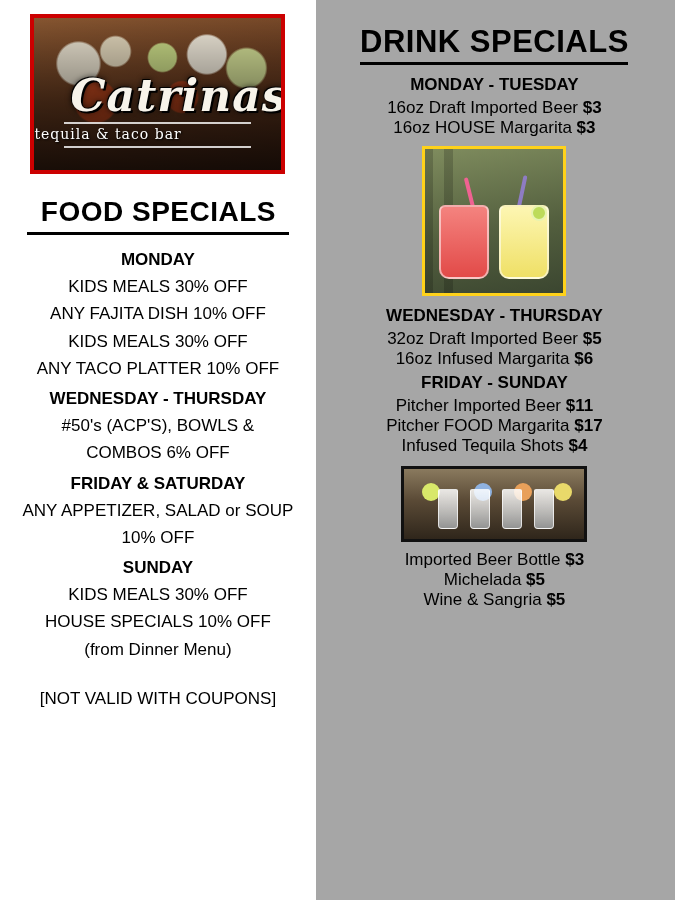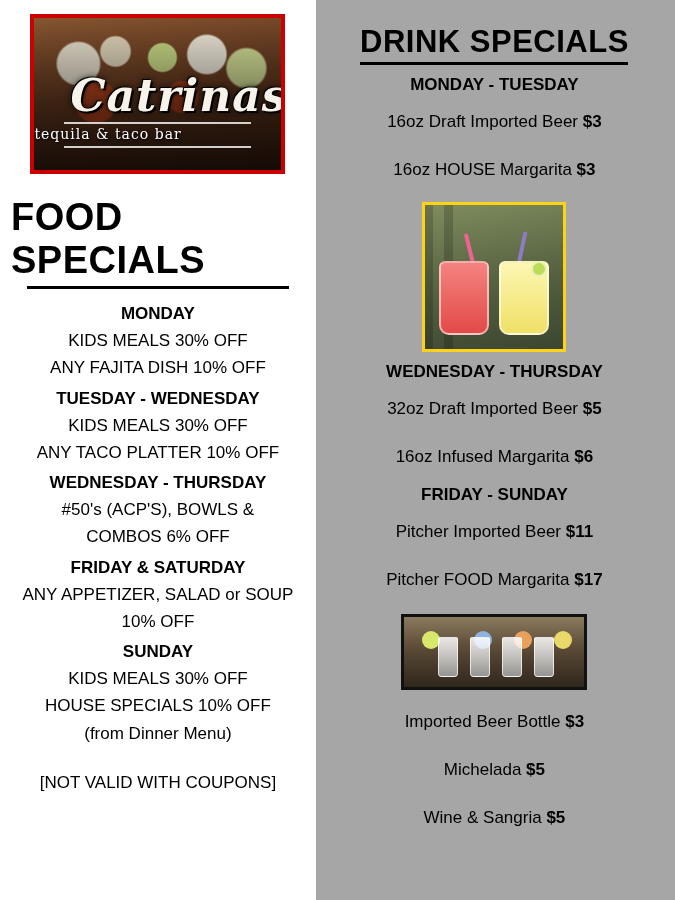--- a/index.html
+++ b/index.html
@@ -83,21 +83,21 @@
   .logo-sub-rule {
     position: absolute;
     left: 30px; right: 30px;
     top: 104px;
     height: 2px;
     background: rgba(255,255,255,0.8);
   }
   .logo-sub-rule.bottom { top: 128px; }
 
   .section-title {
-    font-size: 38px;
+    font-size: 28px;
     font-weight: bold;
     color: #000;
     margin: 22px 0 0 1px;
     letter-spacing: 0.5px;
   }
   .title-rule {
     width: 262px;
     height: 3px;
     background: #000;
     margin: 4px 0 8px 0;
@@ -150,21 +150,21 @@
     font-size: 17px;
     font-weight: bold;
     color: #000;
     text-align: center;
     margin: 4px 0 3px 0;
   }
   .r-item {
     font-size: 17px;
     color: #000;
     text-align: center;
-    margin: 14px 0;
+    margin: 0 0;
   }
   .r-item b { font-weight: bold; }
 
   .photo-drinks {
     width: 144px;
     height: 150px;
     border: 3px solid #ffd21a;
     margin: 8px 0 6px 0;
     position: relative;
     overflow: hidden;
@@ -247,21 +247,20 @@
       <div class="logo-sub-rule bottom"></div>
     </div>
 
     <div class="section-title">FOOD SPECIALS</div>
     <div class="title-rule"></div>
 
     <div class="day-head">MONDAY</div>
     <div class="item-line">KIDS MEALS 30% OFF</div>
     <div class="item-line">ANY FAJITA DISH 10% OFF</div>
 
-    <div class="day-head">TUESDAY - WEDNESDAY</div>
     <div class="item-line">KIDS MEALS 30% OFF</div>
     <div class="item-line">ANY TACO PLATTER 10% OFF</div>
 
     <div class="day-head">WEDNESDAY - THURSDAY</div>
     <div class="item-line">#50's (ACP'S), BOWLS &amp;</div>
     <div class="item-line">COMBOS 6% OFF</div>
 
     <div class="day-head">FRIDAY &amp; SATURDAY</div>
     <div class="item-line">ANY APPETIZER, SALAD or SOUP</div>
     <div class="item-line">10% OFF</div>
@@ -309,20 +308,24 @@
     </div>
 
     <div class="r-day">FRIDAY - SUNDAY</div>
     <div class="r-item">
       <span>Pitcher Imported Beer</span>
       <b>$11</b>
     </div>
     <div class="r-item">
       <span>Pitcher FOOD Margarita</span>
       <b>$17</b>
+    </div>
+    <div class="r-item">
+      <span>Infused Tequila Shots</span>
+      <b>$4</b>
     </div>
 
     <div class="photo-shots">
       <div class="bg"></div>
       <div class="wedge" style="left:18px; background:#d8e86a;"></div>
       <div class="wedge" style="left:70px; background:#8fb2e0;"></div>
       <div class="wedge" style="left:110px; background:#e8a05a;"></div>
       <div class="wedge" style="left:150px; background:#e9d96a;"></div>
       <div class="shot" style="left:34px;"></div>
       <div class="shot" style="left:66px;"></div>

